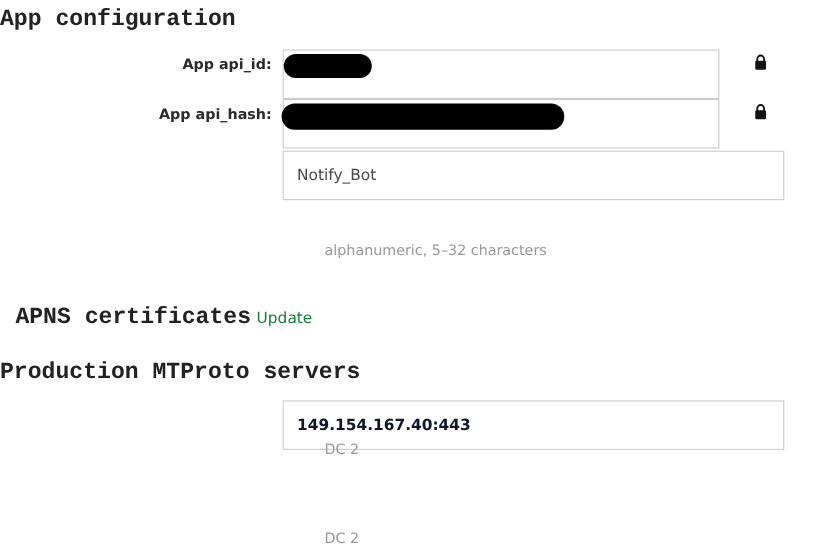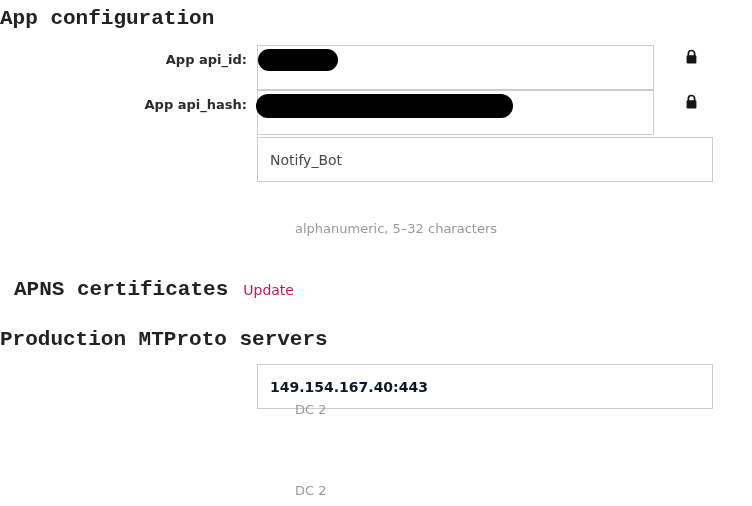--- a/index.html
+++ b/index.html
@@ -24,26 +24,26 @@
     color: #222222;
     white-space: nowrap;
     line-height: 24px;
     font-family: Liberation Mono, monospace;
   }
   .heading-row {
     position: absolute;
     left: 14px;
     display: flex;
     align-items: baseline;
-    gap: 15px;
+    gap: 5px;
   }
   .heading-row .heading { position: static; }
   .link {
     font-size: 14px;
-    color: #be185d;
+    color: #15803d;
     text-decoration: none;
     white-space: nowrap;
   }
   .row {
     position: absolute;
     left: 0;
     width: 752px;
     height: 30px;
   }
   .lbl {

